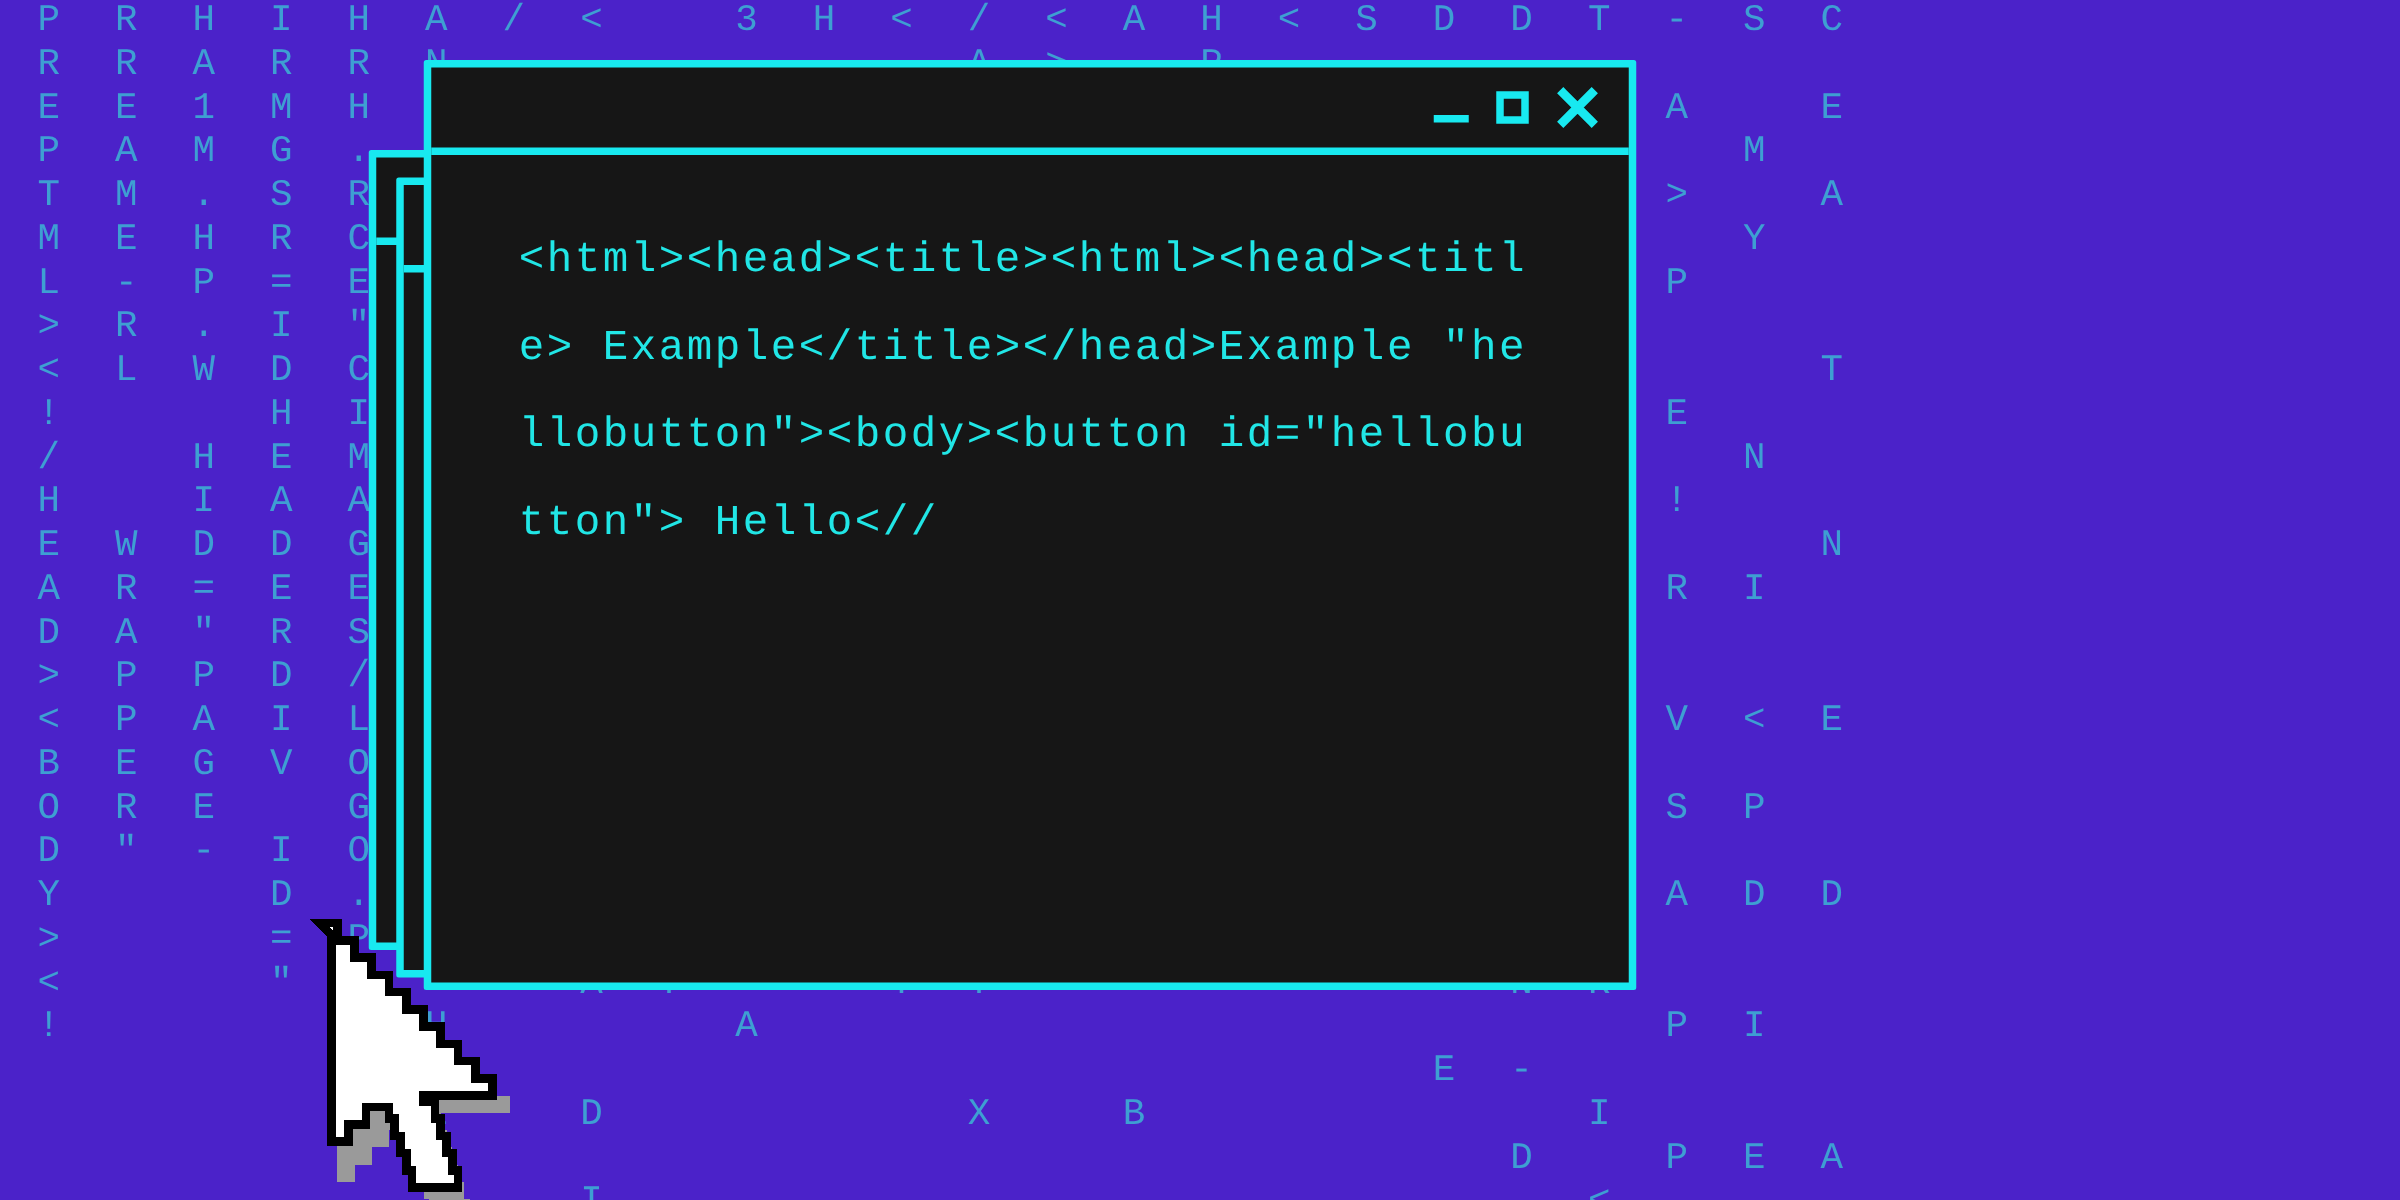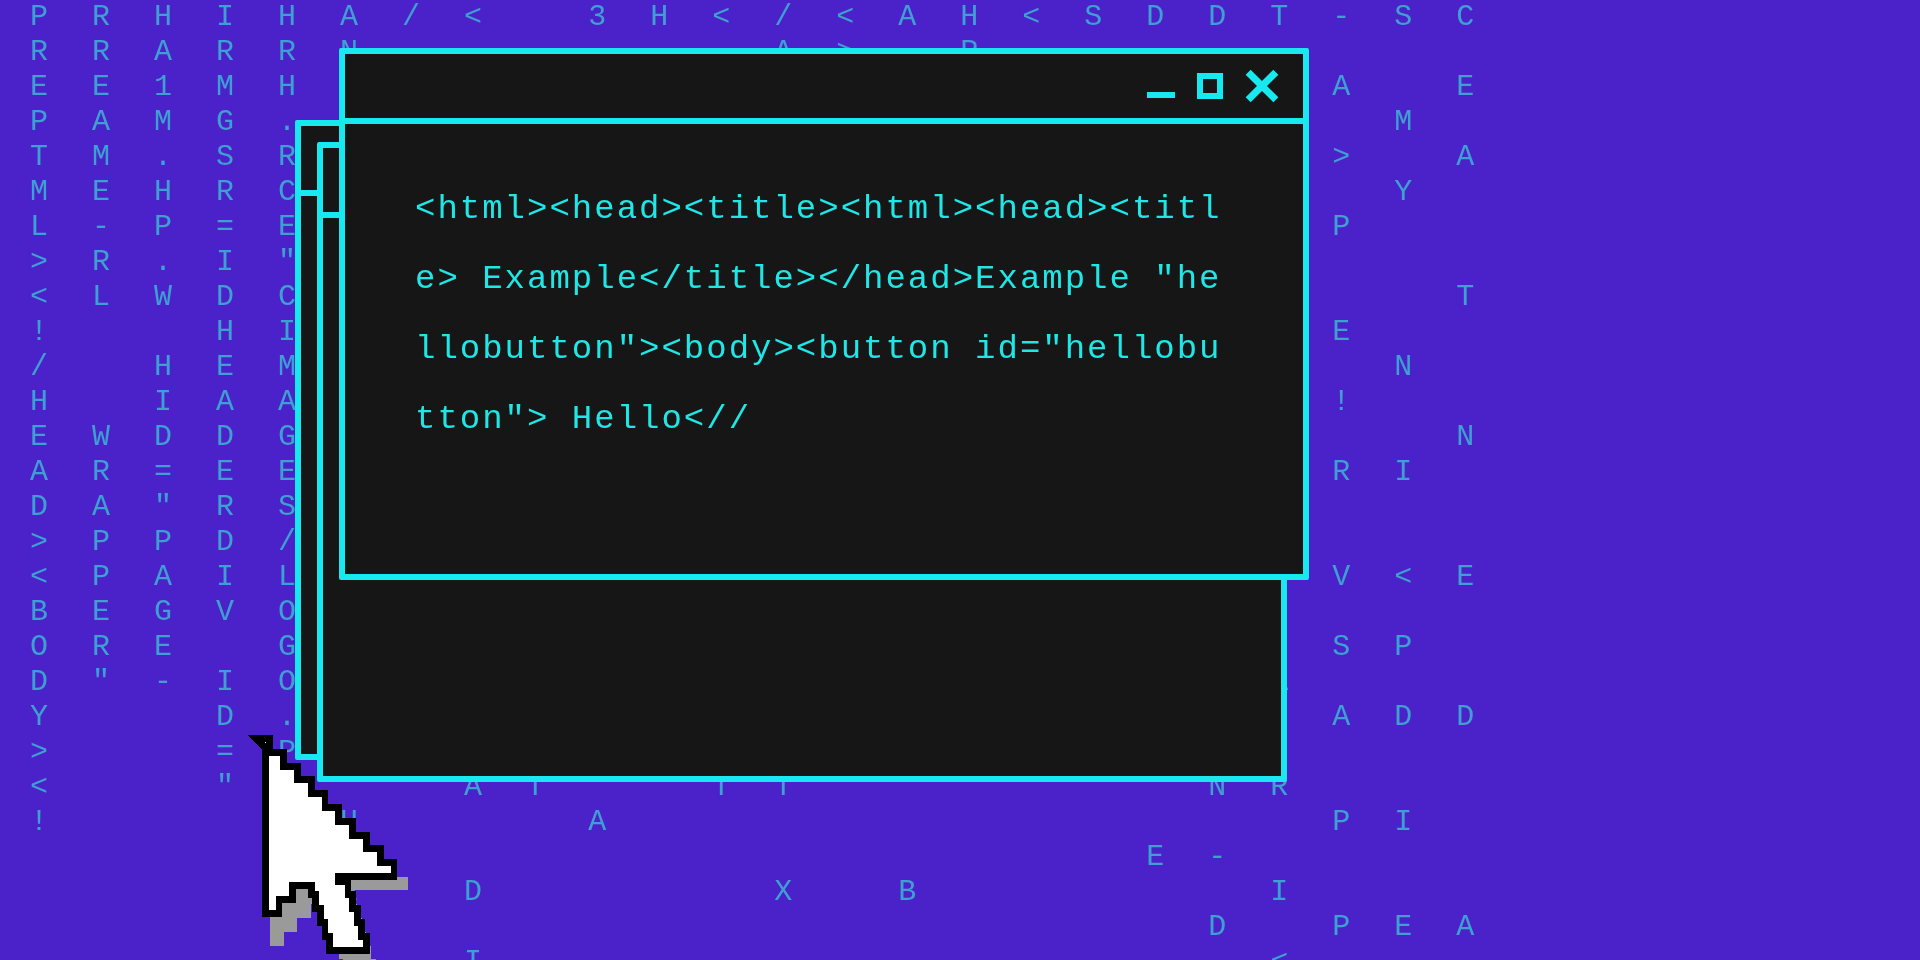--- a/index.html
+++ b/index.html
@@ -57,21 +57,21 @@
     display:flex;
     justify-content:flex-end;
     align-items:center;
     padding-right:24px;
     gap:22px;
   }
   .win .body { padding: 50px 70px; }
 
   .win3 { left:0; top:0; width:970px; height:640px; }
   .win2 { left:22px; top:22px; width:970px; height:640px; }
-  .win1 { left:44px; top:-72px; width:970px; height:532px; }
+  .win1 { left:44px; top:-72px; width:970px; height:744px; }
 
   .code {
     font-family: "Menlo","Consolas","Courier New",monospace;
     color: #21E6E6;
     font-size: 34px;
     line-height: 70px;
     letter-spacing: 2px;
     white-space: pre-wrap;
     word-break: break-all;
   }

